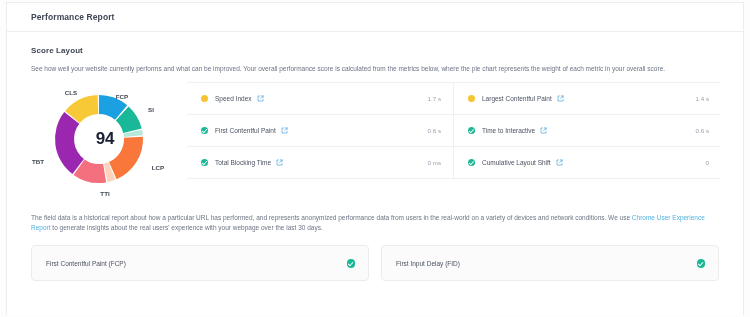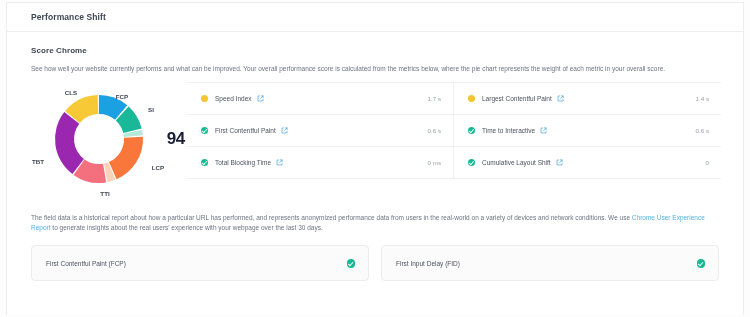--- a/index.html
+++ b/index.html
@@ -89,21 +89,21 @@
     position: relative;
     flex: 0 0 auto;
   }
   .donut-box svg { display: block; }
   .donut-score {
     position: absolute;
     left: 0; top: 0;
     width: 160px; height: 118px;
     display: flex;
     align-items: center;
-    justify-content: flex-end;
+    justify-content: center;
     pointer-events: none;
   }
   .donut-score span {
     font-size: 17px;
     font-weight: bold;
     color: #1a1f36;
     transform: translate(-2px, 0px);
     letter-spacing: -0.3px;
   }
 
@@ -216,25 +216,25 @@
     font-family: "Liberation Sans", sans-serif;
   }
 </style>
 </head>
 <body>
 
 <div class="page">
   <div class="card">
 
     <div class="card-header">
-      <div class="title">Performance Shift</div>
+      <div class="title">Performance Report</div>
     </div>
 
     <div class="section">
-      <div class="section-title">Score Chrome</div>
+      <div class="section-title">Score Layout</div>
       <div class="section-desc">See how well your website currently performs and what can be improved. Your overall performance score is calculated from the metrics below, where the pie chart represents the weight of each metric in your overall score.</div>
 
       <div class="metrics-wrap">
 
         <div class="donut-box">
           <svg width="160" height="118" viewBox="0 0 160 118">
             <g transform="translate(72,59)">
 
               <path fill="#1ba1e2" d="M 0 -44 A 44 44 0 0 1 28.28 -33.69 L 16.06 -19.13 A 25 25 0 0 0 0 -25 Z"></path>
 

